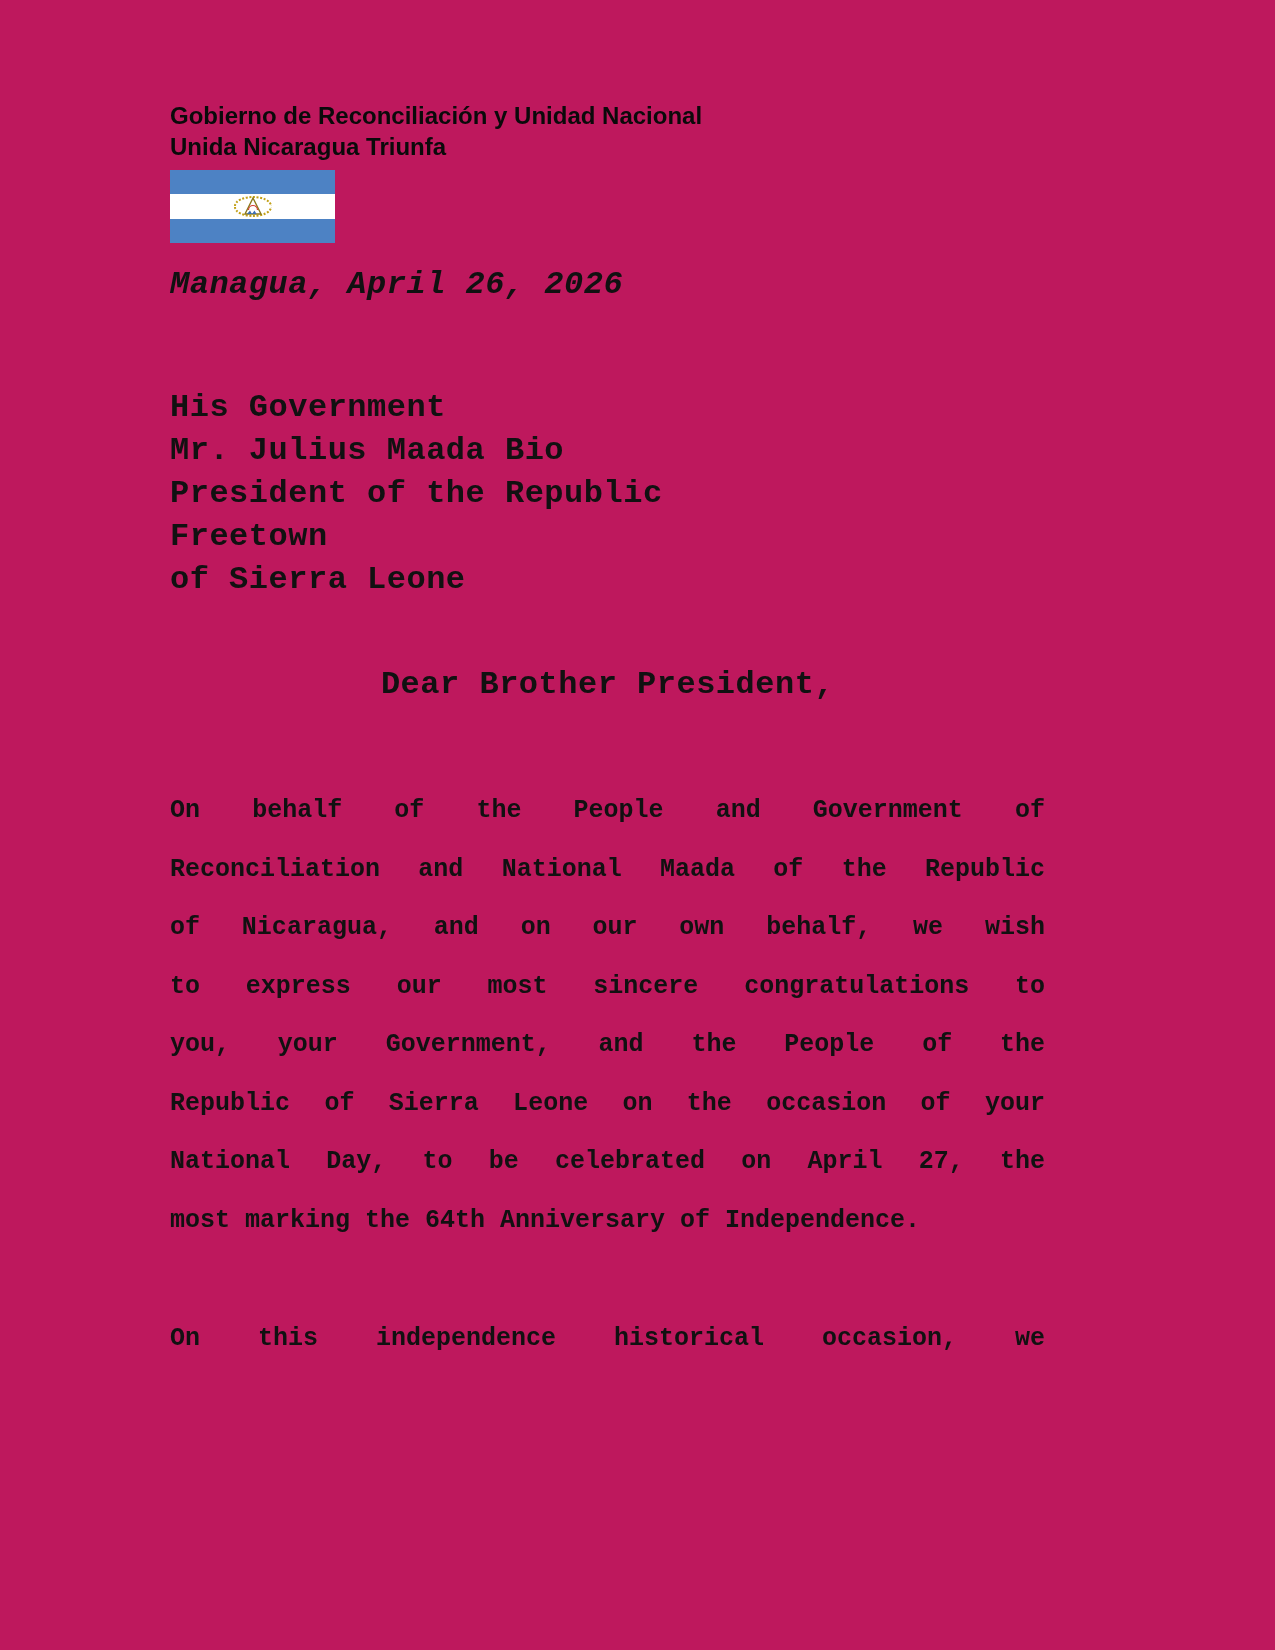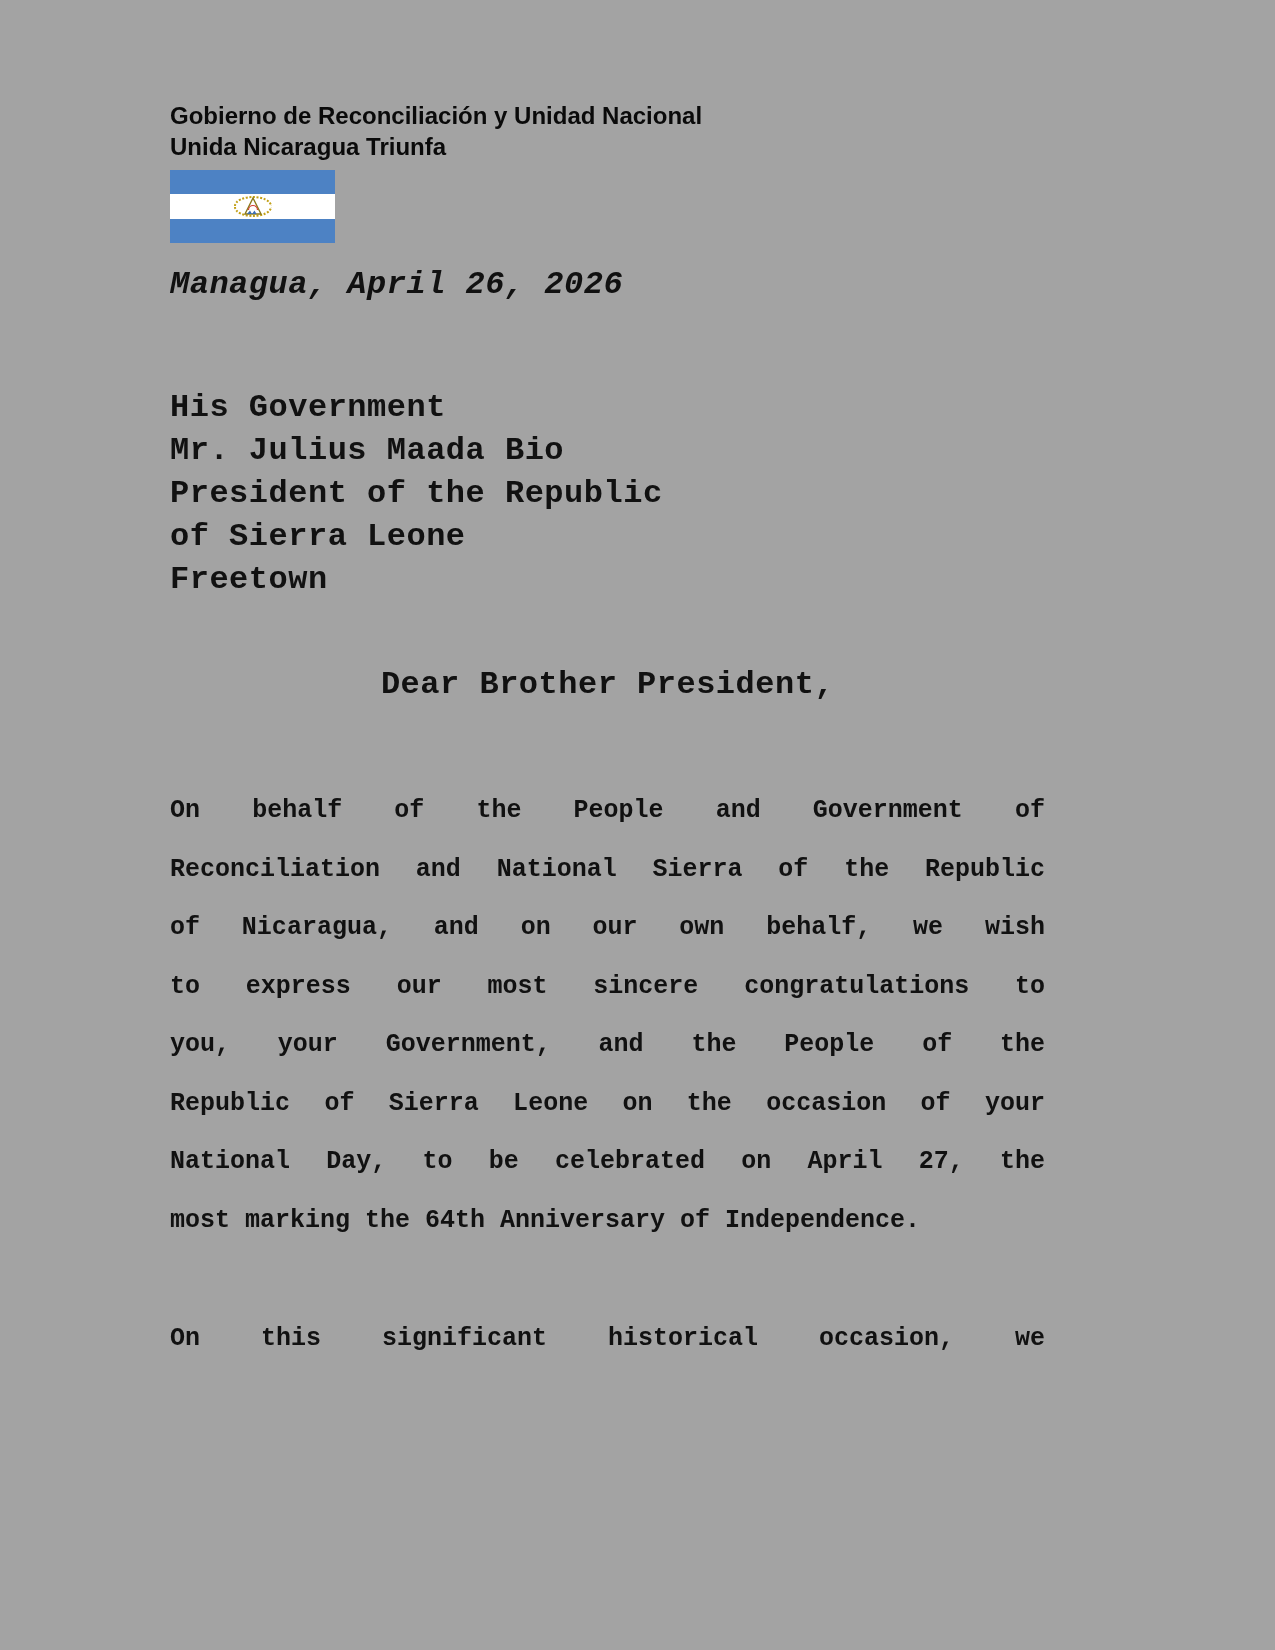--- a/index.html
+++ b/index.html
@@ -1,21 +1,21 @@
 <!DOCTYPE html>
 <html><head>
 <meta charset="utf-8">
 <style>
   * { margin: 0; padding: 0; box-sizing: border-box; }
   html, body { background: #ffffff; }
   .page {
     position: relative;
     width: 1275px;
     height: 1650px;
-    background: #a3a3a3;
+    background: #be185d;
     padding: 100px 230px 0 170px;
     overflow: hidden;
     color: #111111;
   }
   
   .letterhead {
     font-family: "Liberation Sans", "DejaVu Sans", sans-serif;
     font-weight: 700;
     font-size: 24px;
     line-height: 31px;
@@ -92,34 +92,34 @@
     </div>
     <div class="stripe-blue"></div>
   </div>
 
   <div class="dateline mono-lg">Managua, April 26, 2026</div>
 
   <div class="recipient">
     <div class="mono-lg">His Government</div>
     <div class="mono-lg">Mr. Julius Maada Bio</div>
     <div class="mono-lg">President of the Republic</div>
+    <div class="mono-lg">Freetown</div>
     <div class="mono-lg">of Sierra Leone</div>
-    <div class="mono-lg">Freetown</div>
   </div>
 
   <div class="salutation mono-lg">Dear Brother President,</div>
 
   <div class="para first">
     <div class="line">On behalf of the People and Government of</div>
-    <div class="line">Reconciliation and National Sierra of the Republic</div>
+    <div class="line">Reconciliation and National Maada of the Republic</div>
     <div class="line">of Nicaragua, and on our own behalf, we wish</div>
     <div class="line">to express our most sincere congratulations to</div>
     <div class="line">you, your Government, and the People of the</div>
     <div class="line">Republic of Sierra Leone on the occasion of your</div>
     <div class="line">National Day, to be celebrated on April 27, the</div>
     <div class="line">most marking the 64th Anniversary of Independence.</div>
   </div>
 
   <div class="para cont">
-    <div class="line">On this significant historical occasion, we</div>
+    <div class="line">On this independence historical occasion, we</div>
   </div>
 
 </div>
 
 </body></html>

